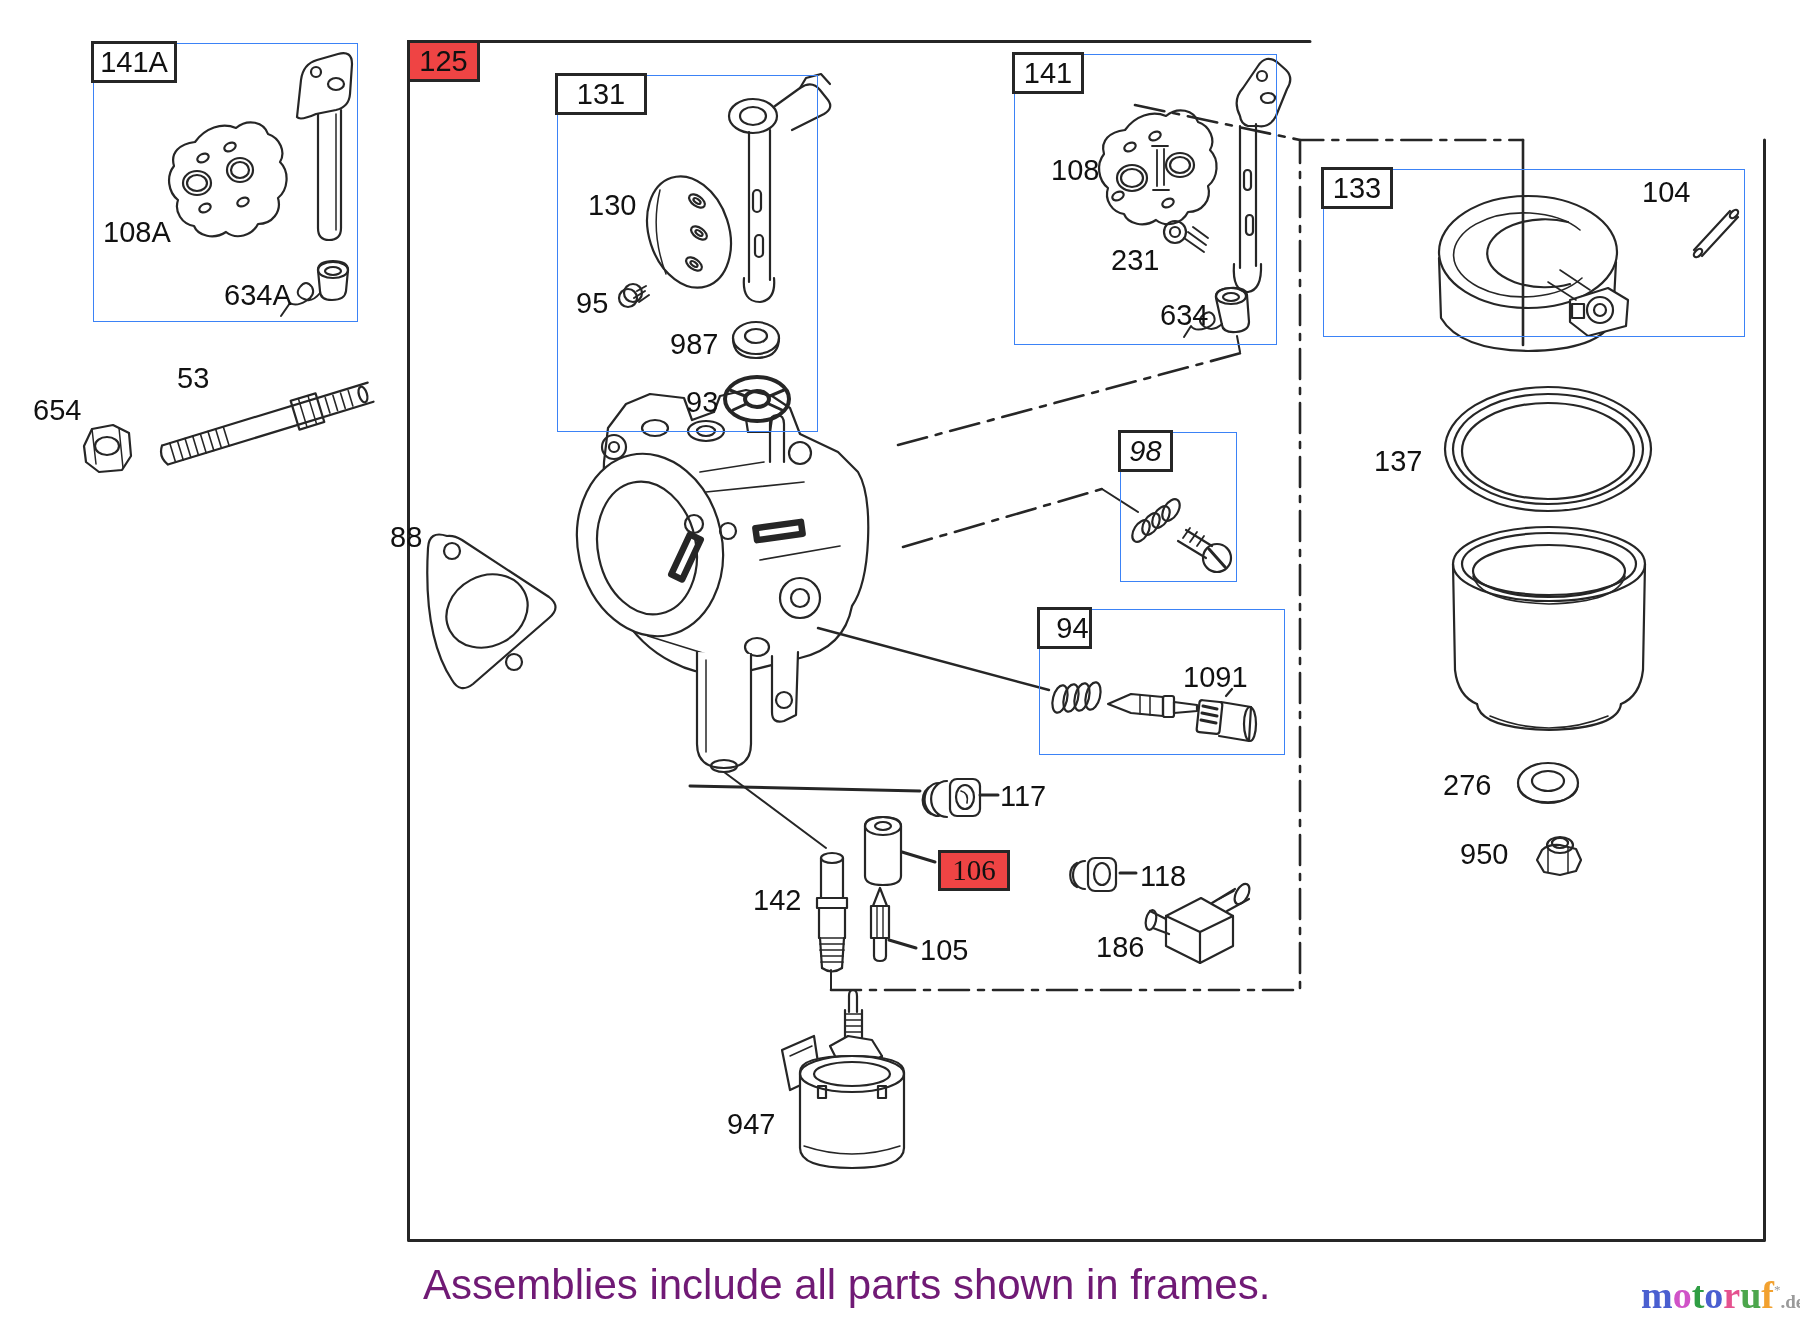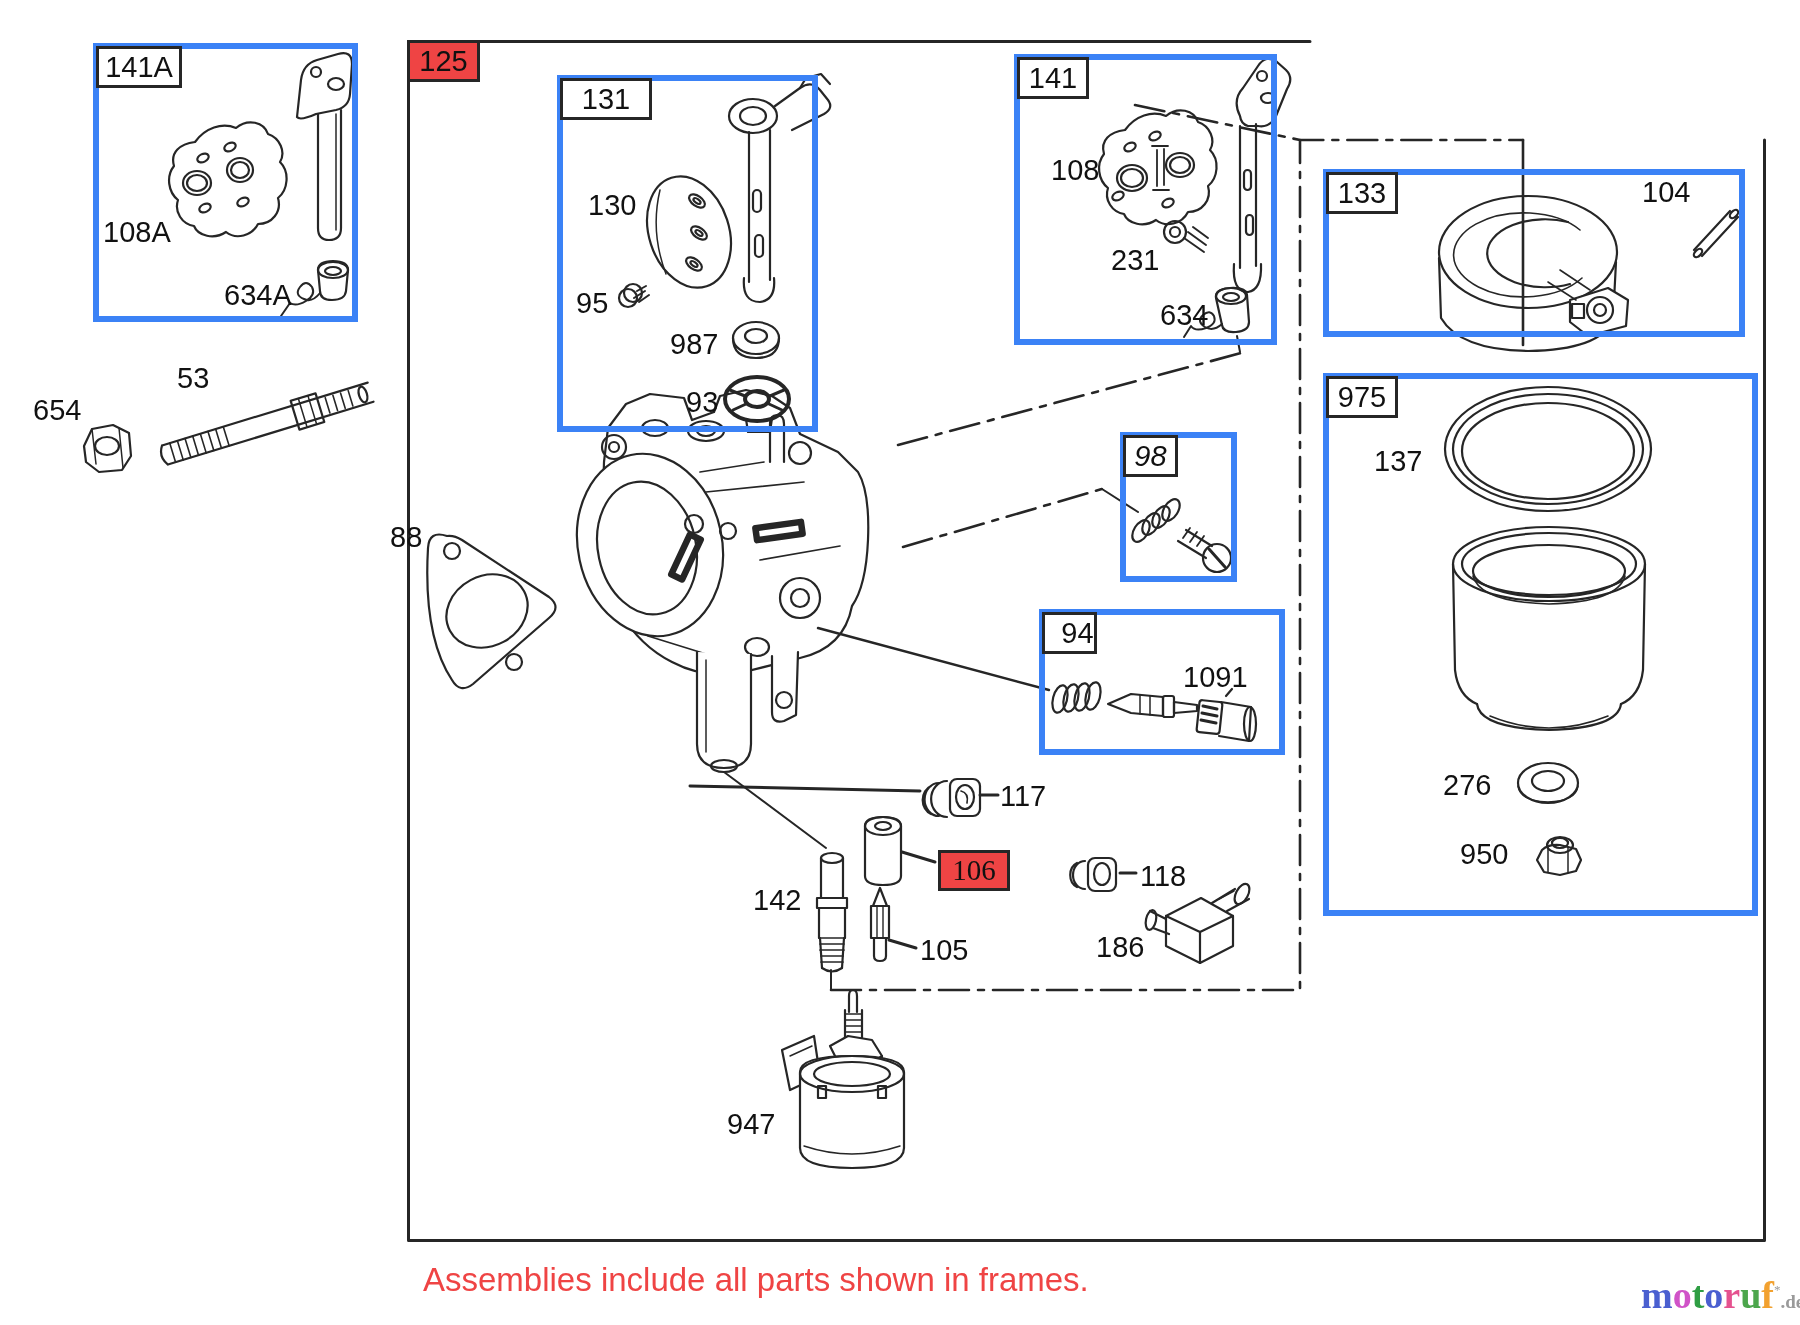--- a/index.html
+++ b/index.html
@@ -2,28 +2,28 @@
 <html><head>
 <meta charset="utf-8">
 <style>
   html,body{margin:0;padding:0;background:#ffffff;}
   .stage{position:relative;width:1800px;height:1325px;background:#fff;overflow:hidden;
          font-family:"Liberation Sans",sans-serif;color:#111;}
   .art{position:absolute;left:0;top:0;z-index:1;pointer-events:none;}
   .layer{position:absolute;left:0;top:0;width:100%;height:100%;}
   .frames-layer{z-index:2;}
   .labels-layer{z-index:3;}
-  .frame{position:absolute;border:6px solid #3b82f6;box-sizing:border-box;}
+  .frame{position:absolute;border:1px solid #3b82f6;box-sizing:border-box;}
   .frame-label{position:absolute;top:-3px;left:-3px;height:42px;border:3px solid #262626;
                background:#fff;display:flex;align-items:center;justify-content:center;
                font-size:29px;box-sizing:border-box;}
   .boxed-label{position:absolute;border:3px solid #262626;background:#ef4444;display:flex;
                align-items:center;justify-content:center;font-size:29px;box-sizing:border-box;}
   .part-label{position:absolute;font-size:29px;line-height:1.0;white-space:nowrap;}
-  .caption{position:absolute;left:423px;top:1261px;font-size:33px;color:#ef4444;z-index:3;}
+  .caption{position:absolute;left:423px;top:1261px;font-size:42px;color:#701a75;z-index:3;}
   .logo{position:absolute;left:1641px;top:1276px;z-index:3;font-family:"Liberation Serif",serif;
         font-weight:bold;font-size:38px;line-height:1.0;white-space:nowrap;}
   .logo sup{font-size:13px;color:#9a9a9a;font-weight:normal;}
   .logo .suffix{font-size:19px;font-weight:bold;}
 </style>
 </head>
 <body>
 
 <div class="stage">
 
@@ -342,23 +342,20 @@
         <div class="frame-label" style="width: 72px;">141</div>
       </div>
       <div class="frame" style="left: 1120px; top: 432px; width: 117px; height: 150px; font-style: italic;">
         <div class="frame-label" style="width: 55px;">98</div>
       </div>
       <div class="frame" style="left: 1039px; top: 609px; width: 246px; height: 146px;">
         <div class="frame-label" style="width: 55px; padding-left: 16px;">94</div>
       </div>
       <div class="frame" style="left: 1323px; top: 169px; width: 422px; height: 168px;">
         <div class="frame-label" style="width: 72px;">133</div>
-      </div>
-      <div class="frame" style="left: 1323px; top: 373px; width: 435px; height: 543px;">
-        <div class="frame-label" style="width: 72px;">975</div>
       </div>
       <div class="boxed-label" style="left: 407px; top: 40px; width: 73px; height: 42px;">125</div>
       <div class="boxed-label" style="left: 938px; top: 850px; width: 72px; height: 41px; font-family: Liberation Serif, serif;">106</div>
     </div>
 
   <div class="layer labels-layer">
       <div class="part-label" style="left: 103px; top: 218px;">108A</div>
       <div class="part-label" style="left: 224px; top: 281px;">634A</div>
       <div class="part-label" style="left: 33px; top: 396px;">654</div>
       <div class="part-label" style="left: 177px; top: 364px;">53</div>

